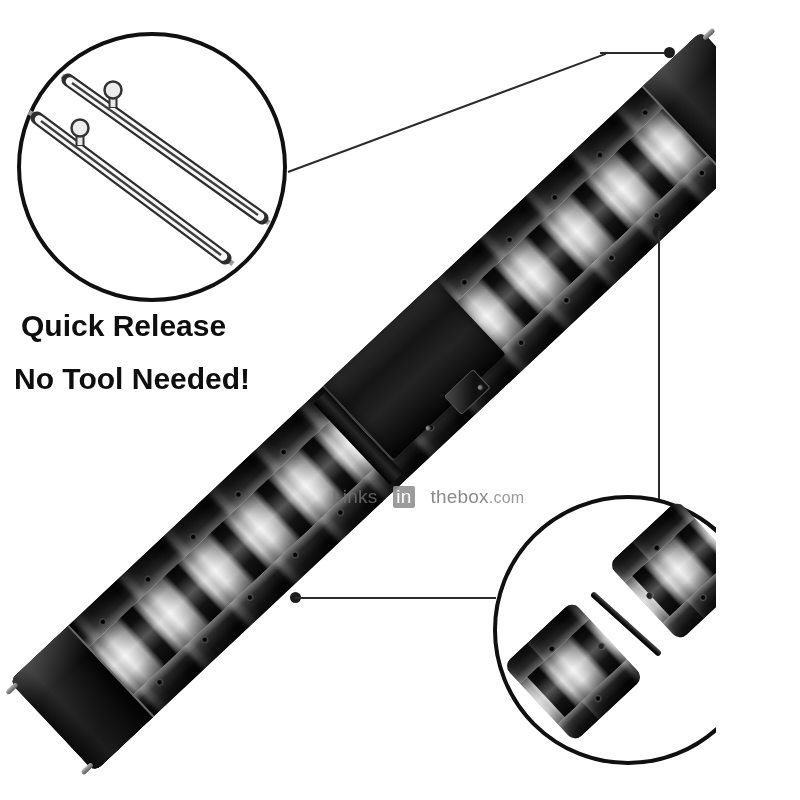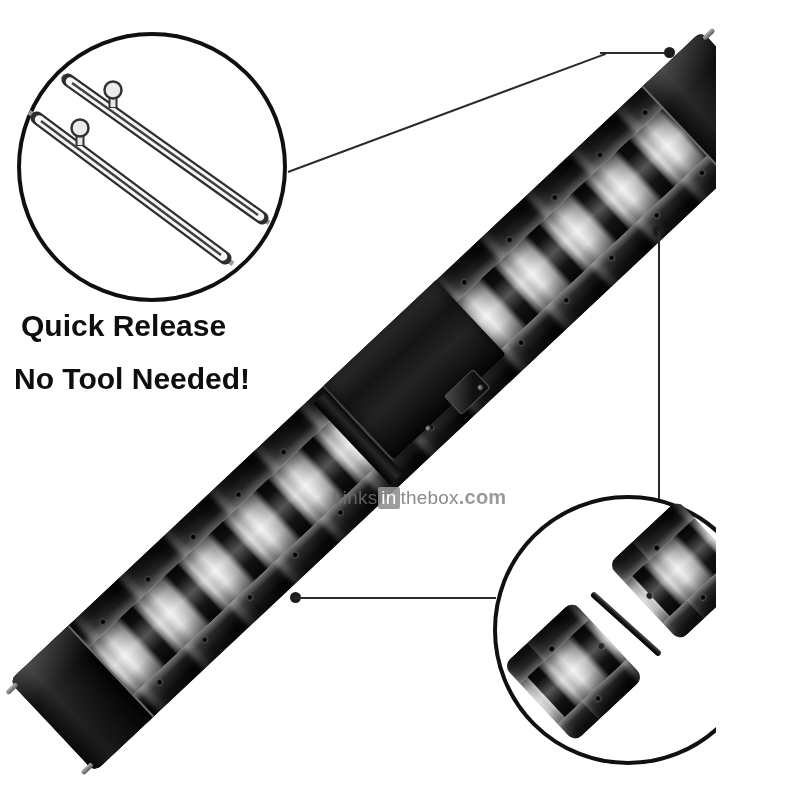--- a/index.html
+++ b/index.html
@@ -88,22 +88,22 @@
 
   
   .label{position:absolute;font-weight:700;color:#0e0e0e;line-height:1.05;white-space:nowrap;z-index:7;}
   .quick{left:21px;top:310px;font-size:30px;}
   .notool{left:14px;top:363px;font-size:30px;}
   .removable{left:283px;top:723px;font-size:33px;letter-spacing:-.5px;}
 
   .watermark{position:absolute;left:332px;top:486px;font-size:19px;line-height:22px;
     color:rgba(112,112,112,.82);white-space:nowrap;z-index:8;letter-spacing:.2px;}
   .wm-box{display:inline-block;background:rgba(145,145,145,.9);color:#fff;
-    padding:0 3px;margin:0 1px;border-radius:2px;}
-  .wm-com{font-size:20px;color:rgba(125,125,125,.78);font-weight:bold;}
+    padding:0 3px;margin:0 16px;border-radius:2px;}
+  .wm-com{font-size:16px;color:rgba(125,125,125,.78);}
 </style>
 </head>
 <body>
 
 <div class="stage">
 
   <div class="band">
     <div class="band-links">
       <div class="strip strip-top"></div>
       <div class="strip strip-center"></div>

